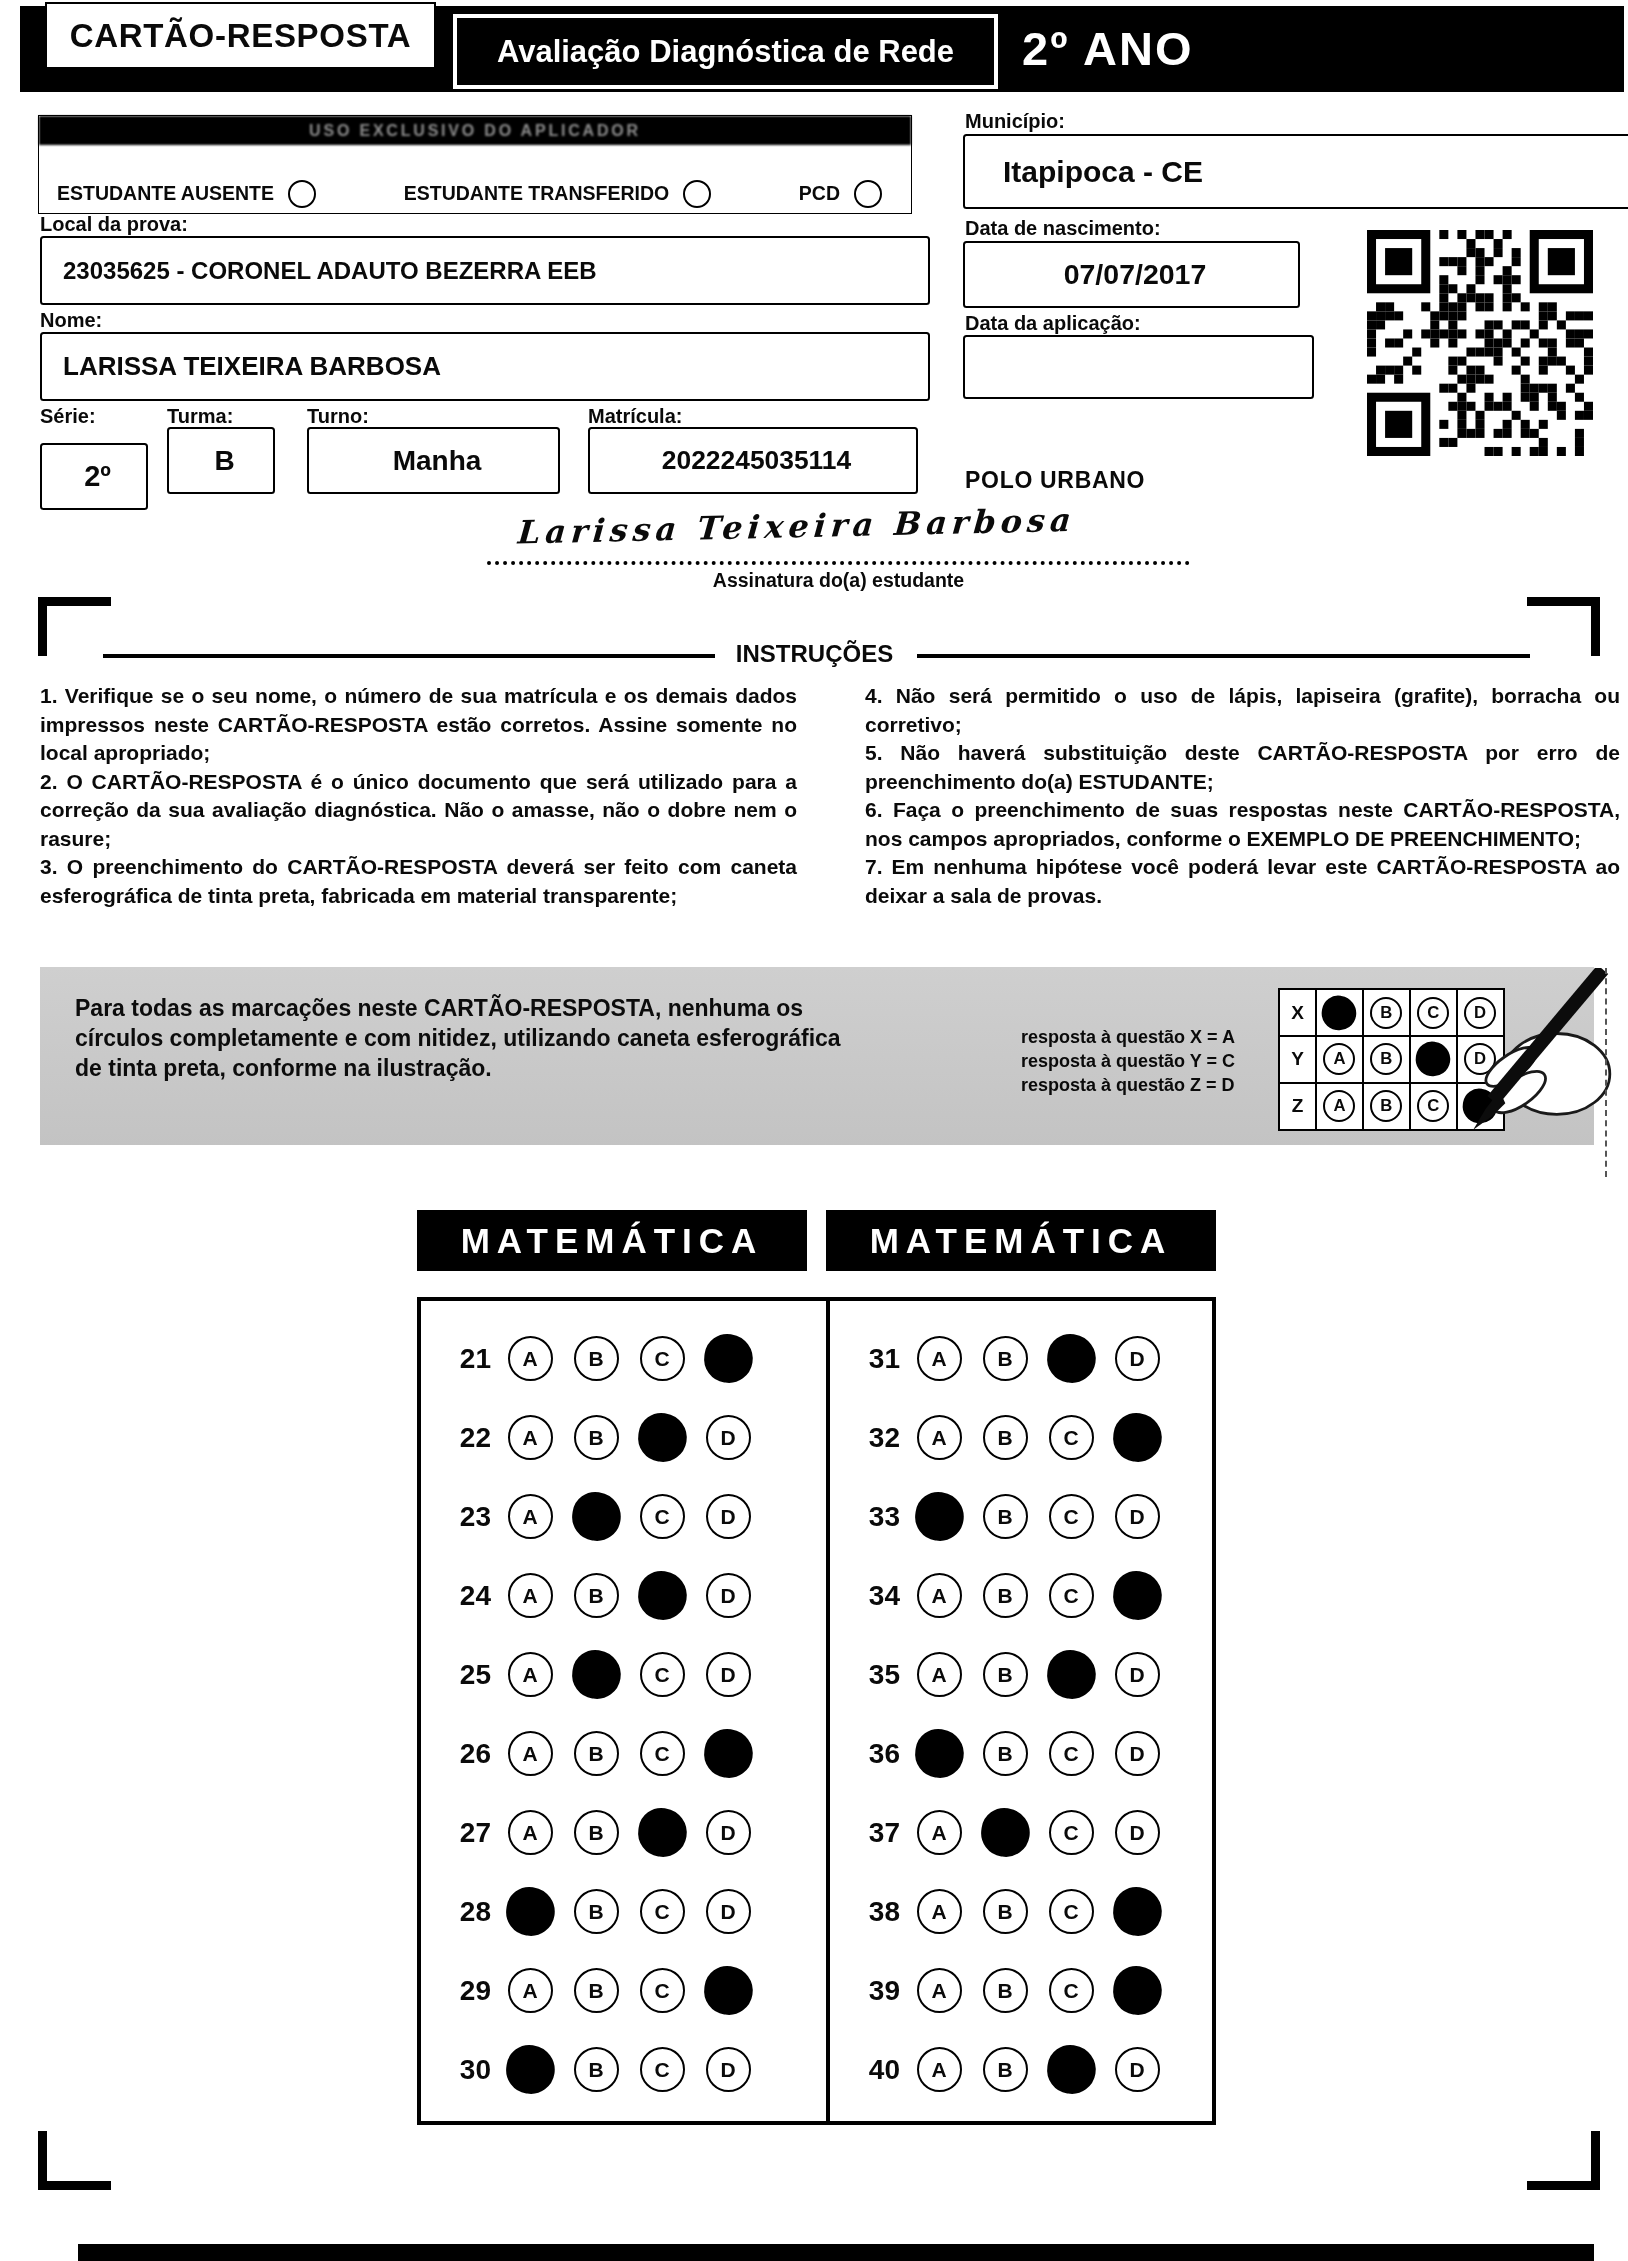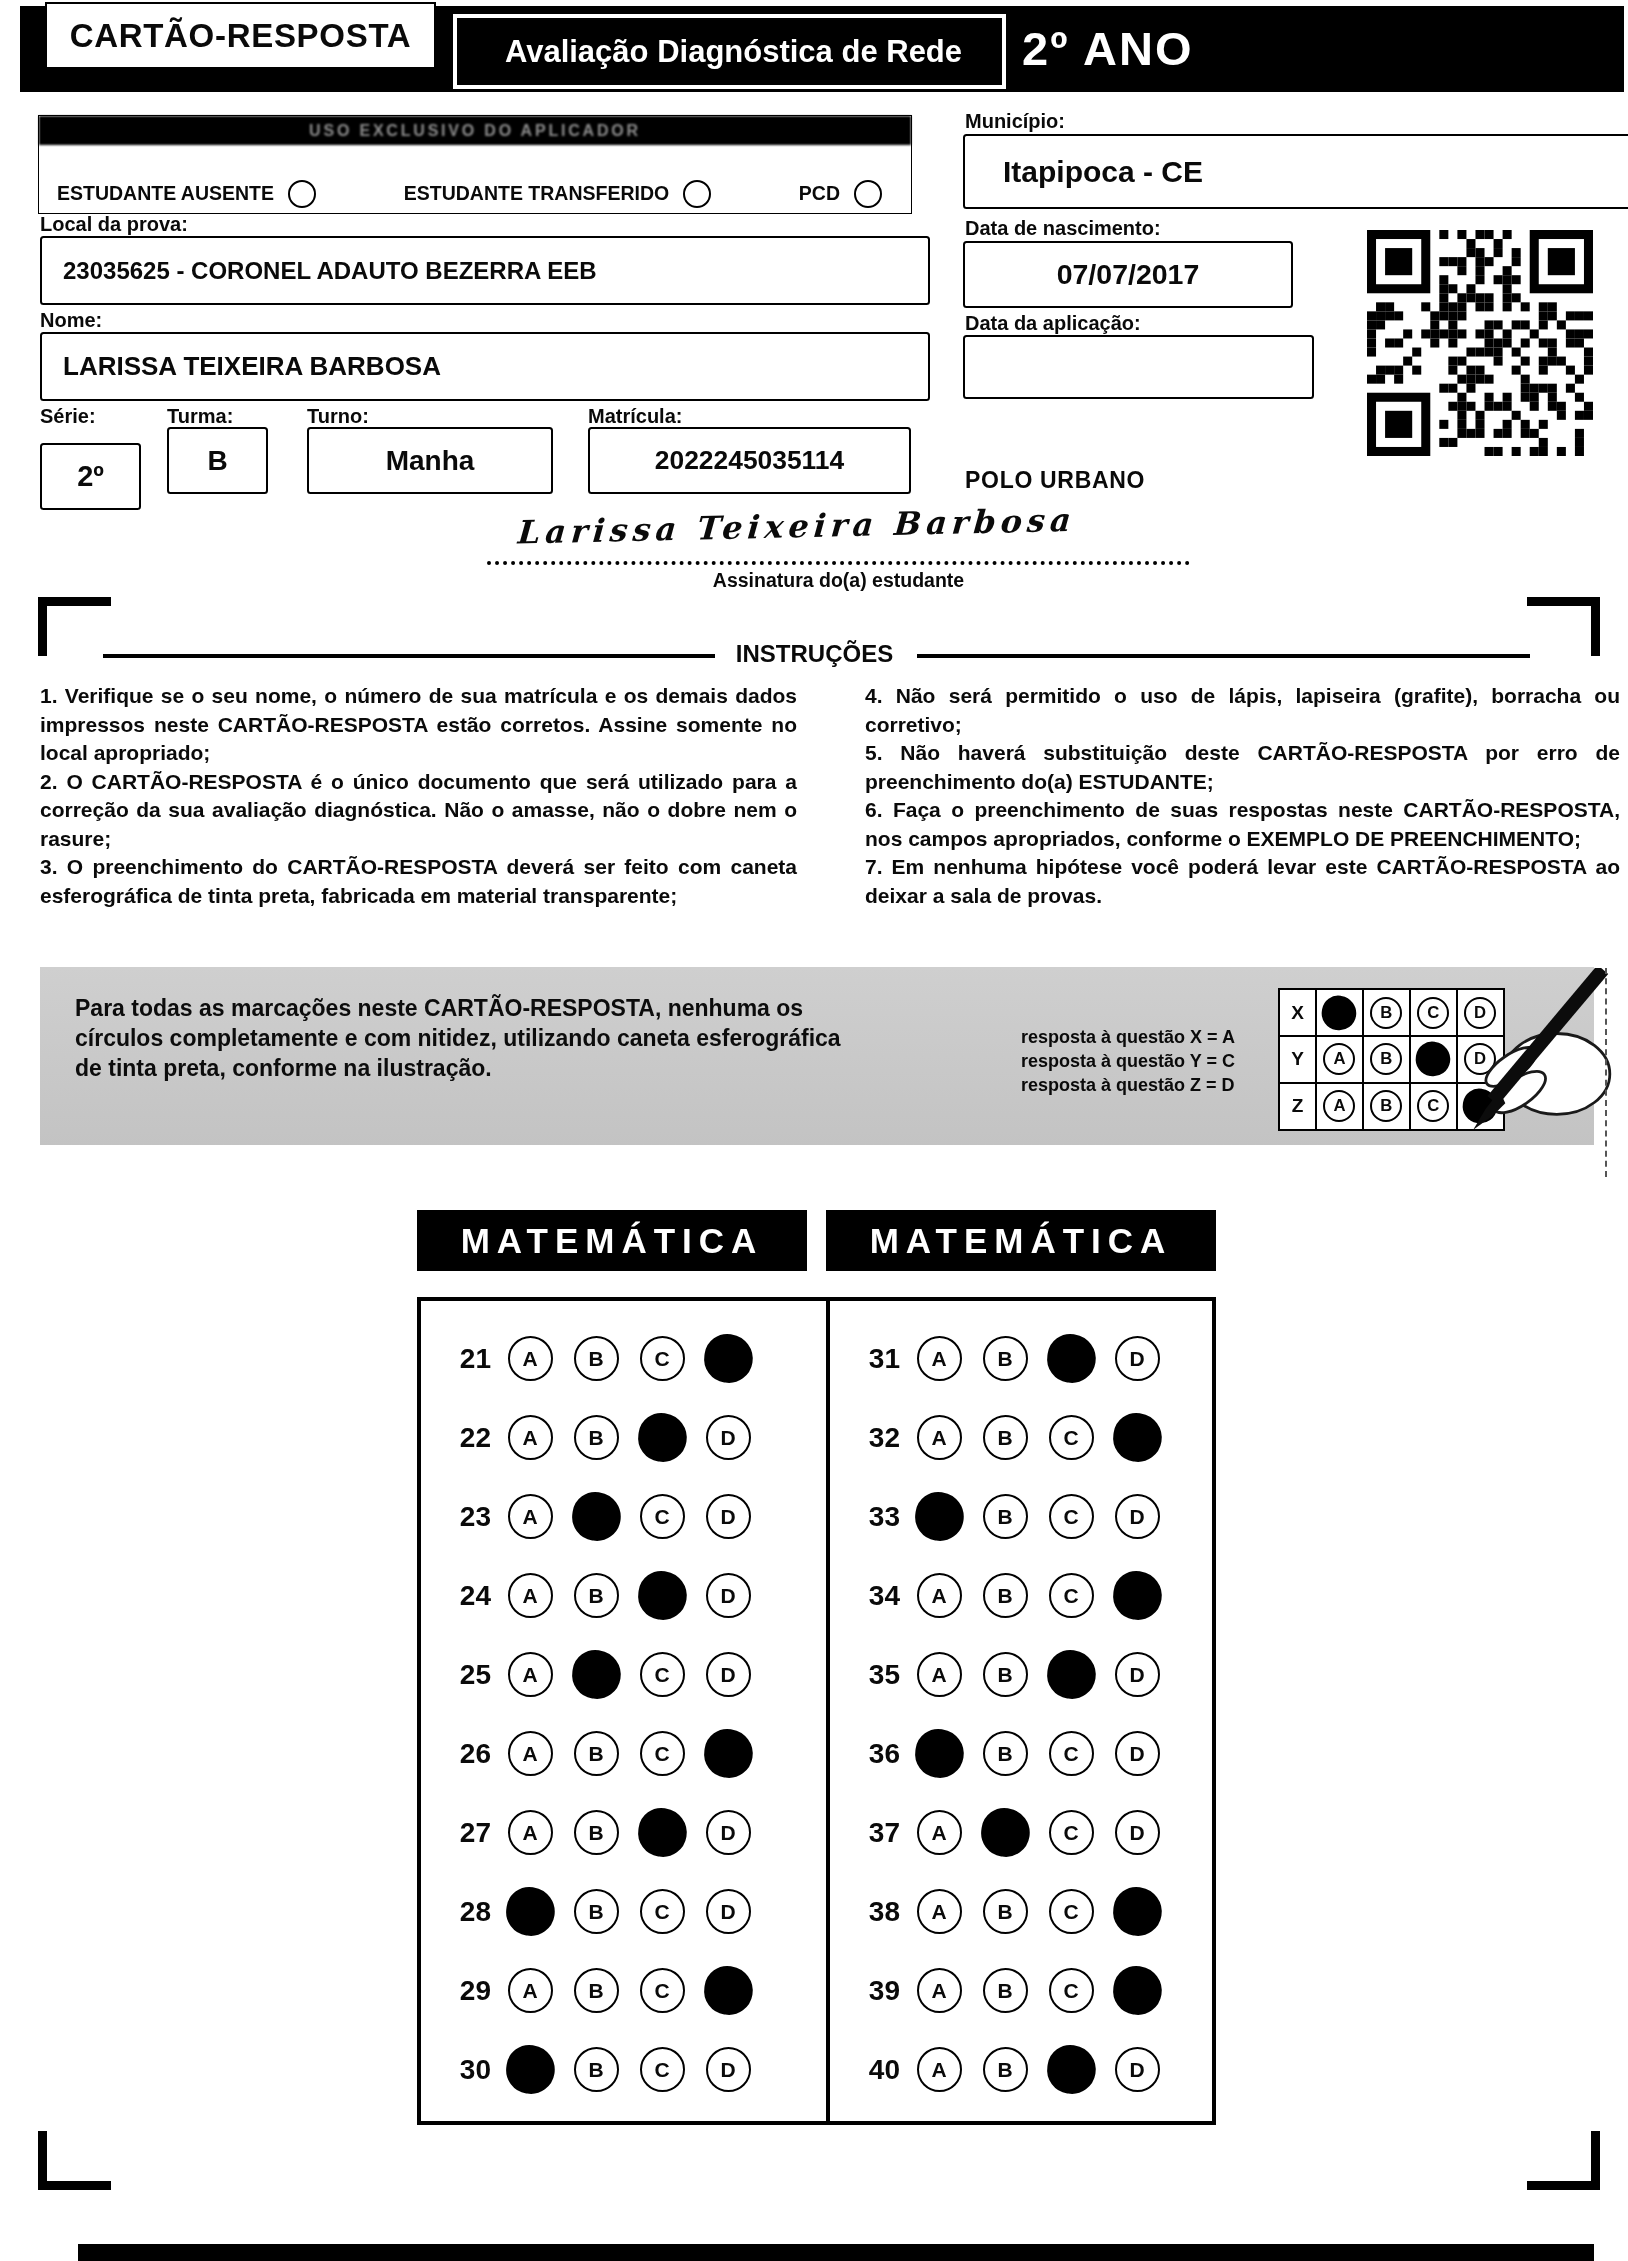--- a/index.html
+++ b/index.html
@@ -5,35 +5,35 @@
   html,body{margin:0;padding:0;background:#e6e6e6;}
   #page{position:relative;width:1629px;height:2261px;background:#fff;color:#0a0a0a;
         font-family:"Liberation Sans",sans-serif;overflow:hidden;}
   .abs{position:absolute;}
 
   
   .banner{left:19.5px;top:5.6px;width:1604px;height:86px;background:#000;}
   .card-title-box{left:45px;top:2px;width:387px;height:63px;background:#fff;border:2.8px solid #000;
         display:flex;align-items:center;justify-content:center;font-weight:bold;font-size:33px;letter-spacing:0.7px;}
   .exam-title-box{left:453px;top:14px;width:537px;height:67px;background:#000;border:4.2px solid #fff;color:#fff;
-        display:flex;align-items:center;justify-content:center;font-weight:bold;font-size:31px;padding-left:8px;}
+        display:flex;align-items:center;justify-content:center;font-weight:bold;font-size:31px;}
   .grade-box{left:1022px;top:5.6px;width:598px;height:86px;color:#fff;display:flex;align-items:center;
         font-weight:bold;font-size:47px;letter-spacing:2.1px;}
 
   
   .applicator{left:38px;top:115px;width:872px;height:97px;border:1.4px solid #000;background:#fff;}
   .applicator-bar{height:29px;background:#000;color:#8f8f8f;display:flex;align-items:center;justify-content:center;
         font-weight:bold;font-size:16px;letter-spacing:2.8px;filter:blur(0.8px);}
   .status-row{height:65px;display:flex;align-items:center;justify-content:space-between;padding:16px 29px 0 18px;}
   .status-item{display:flex;align-items:center;gap:14px;font-weight:bold;font-size:19.5px;}
   .radio{width:24px;height:24px;border:2.1px solid #000;border-radius:50%;background:#fff;display:inline-block;}
 
   
   .field-label{font-weight:bold;font-size:20px;}
-  .value-box{border:2.8px solid #000;border-radius:3.5px;background:#fff;display:flex;align-items:center;font-weight:bold;}
+  .value-box{border:2.8px solid #000;border-radius:3.5px;background:#fff;display:flex;align-items:center;font-weight:bold;padding-left:7px;}
   .lbl-local{left:40px;top:213px;}
   .box-local{left:40px;top:236px;width:865px;height:65px;padding-left:21px;font-size:24px;}
   .lbl-nome{left:40px;top:309px;}
   .box-nome{left:40px;top:332px;width:865px;height:65px;padding-left:21px;font-size:26px;}
   .lbl-serie{left:40px;top:405px;}   .box-serie{left:40px;top:427px;width:97px;height:63px;justify-content:center;font-size:29px;margin-top:16px;}
   .lbl-turma{left:167px;top:405px;}  .box-turma{left:167px;top:427px;width:97px;height:63px;justify-content:center;font-size:28px;}
   .lbl-turno{left:307px;top:405px;}  .box-turno{left:307px;top:427px;width:242px;height:63px;justify-content:center;font-size:28px;}
   .lbl-mat{left:588px;top:405px;}    .box-mat{left:588px;top:427px;width:319px;height:63px;justify-content:center;font-size:26.4px;}
   .lbl-mun{left:965px;top:110px;}   .box-mun{left:963px;top:134px;width:632px;height:71px;padding-left:38px;font-size:30px;}
   .lbl-nasc{left:965px;top:217px;}  .box-nasc{left:963px;top:241px;width:326px;height:63px;justify-content:center;font-size:28.5px;}

